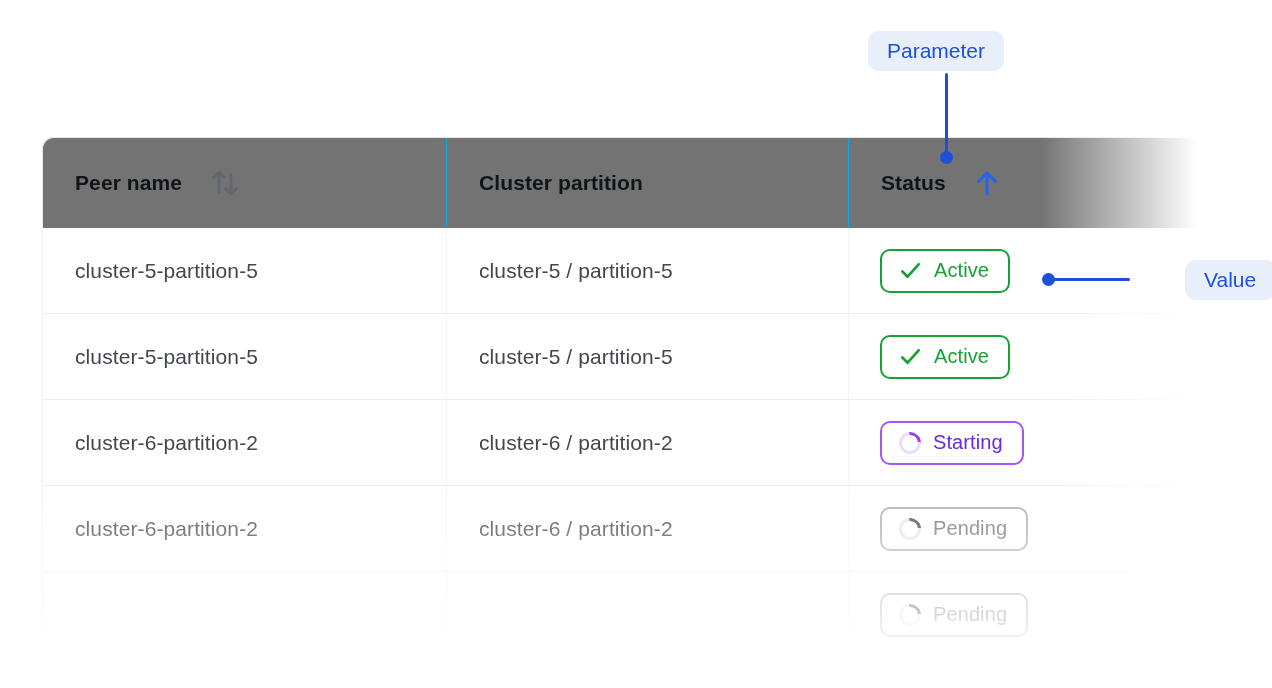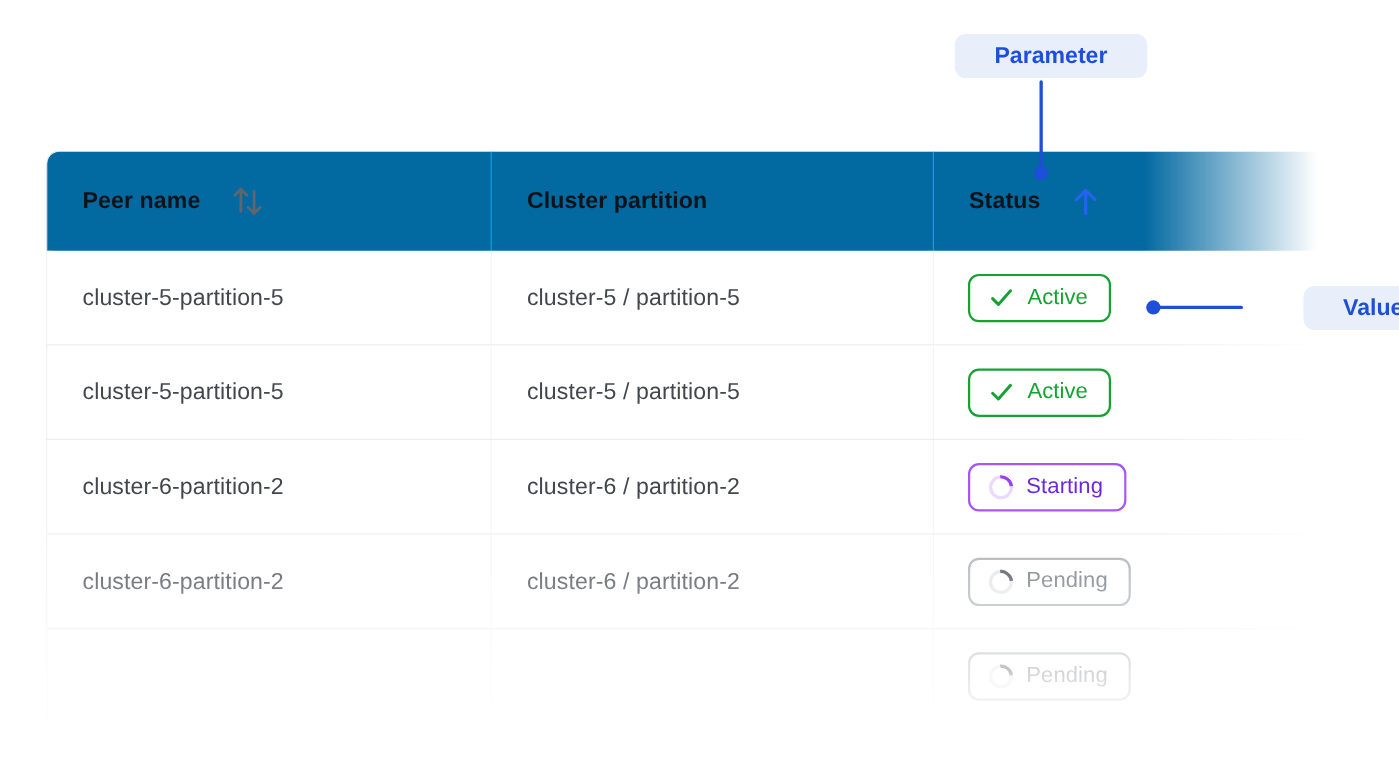--- a/index.html
+++ b/index.html
@@ -15,21 +15,21 @@
   
   .table {
     position: absolute;
     left: 42px; top: 137px;
     width: 1163px;
     z-index: 1;
   }
   .thead {
     display: flex;
     height: 91px;
-    background: #0369a1;
+    background: #737373;
     border-top-left-radius: 12px;
     border-top: 1px solid #e6e8eb;
     border-left: 1px solid #e6e8eb;
     box-sizing: border-box;
   }
   .th {
     display: flex;
     align-items: center;
     gap: 28px;
     padding-left: 32px;
@@ -120,26 +120,26 @@
     pointer-events: none;
   }
 
   
   .callout-pill {
     position: absolute;
     display: flex;
     align-items: center;
     justify-content: center;
     height: 40px;
-    padding: 0 36px;
+    padding: 0 19px;
     border-radius: 10px;
     background: #e9eefb;
     color: #1d4fd8;
     font-size: 21px;
-    font-weight: 700;
+    font-weight: 400;
     z-index: 10;
     box-sizing: border-box;
   }
   #parameter-pill { left: 868px; top: 31px; }
   #value-pill     { left: 1185px; top: 260px; }
 
   .connector-line { position: absolute; background: #1d4fd8; z-index: 10; border-radius: 2px; }
   #parameter-line { left: 945px; top: 73px; width: 3px; height: 80px; }
   #value-line     { left: 1052px; top: 278px; width: 78px; height: 3px; }
 

